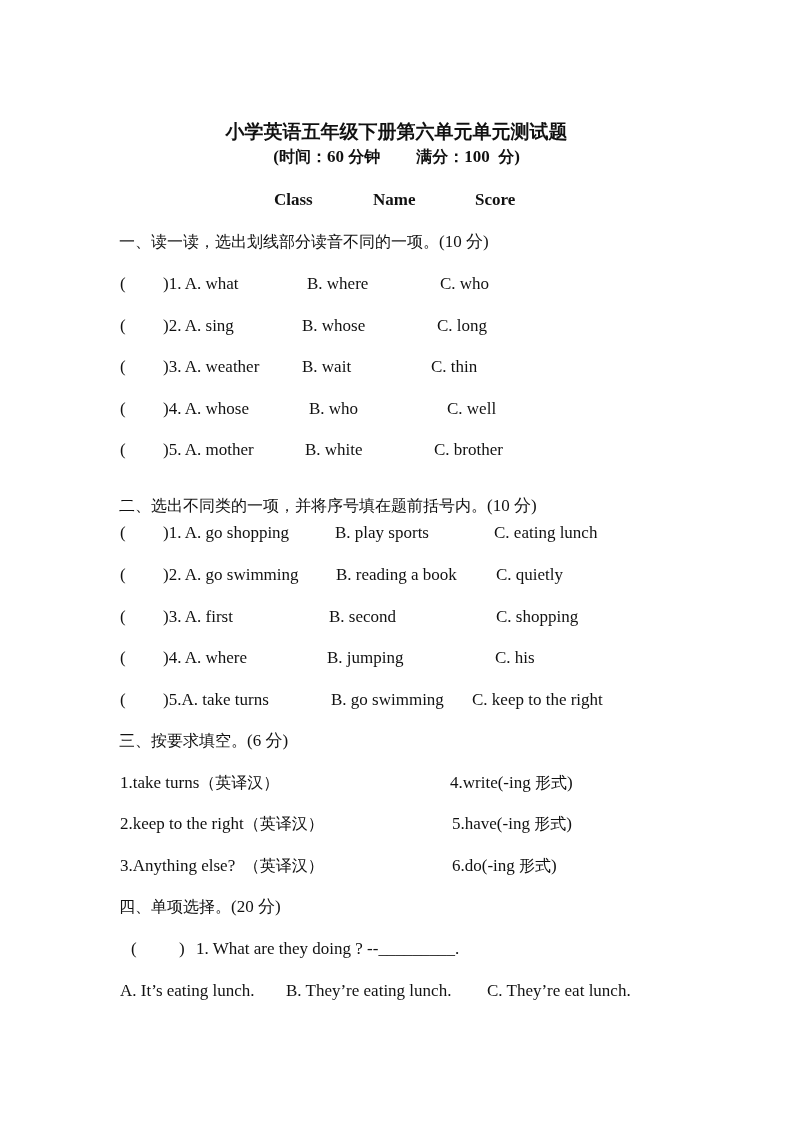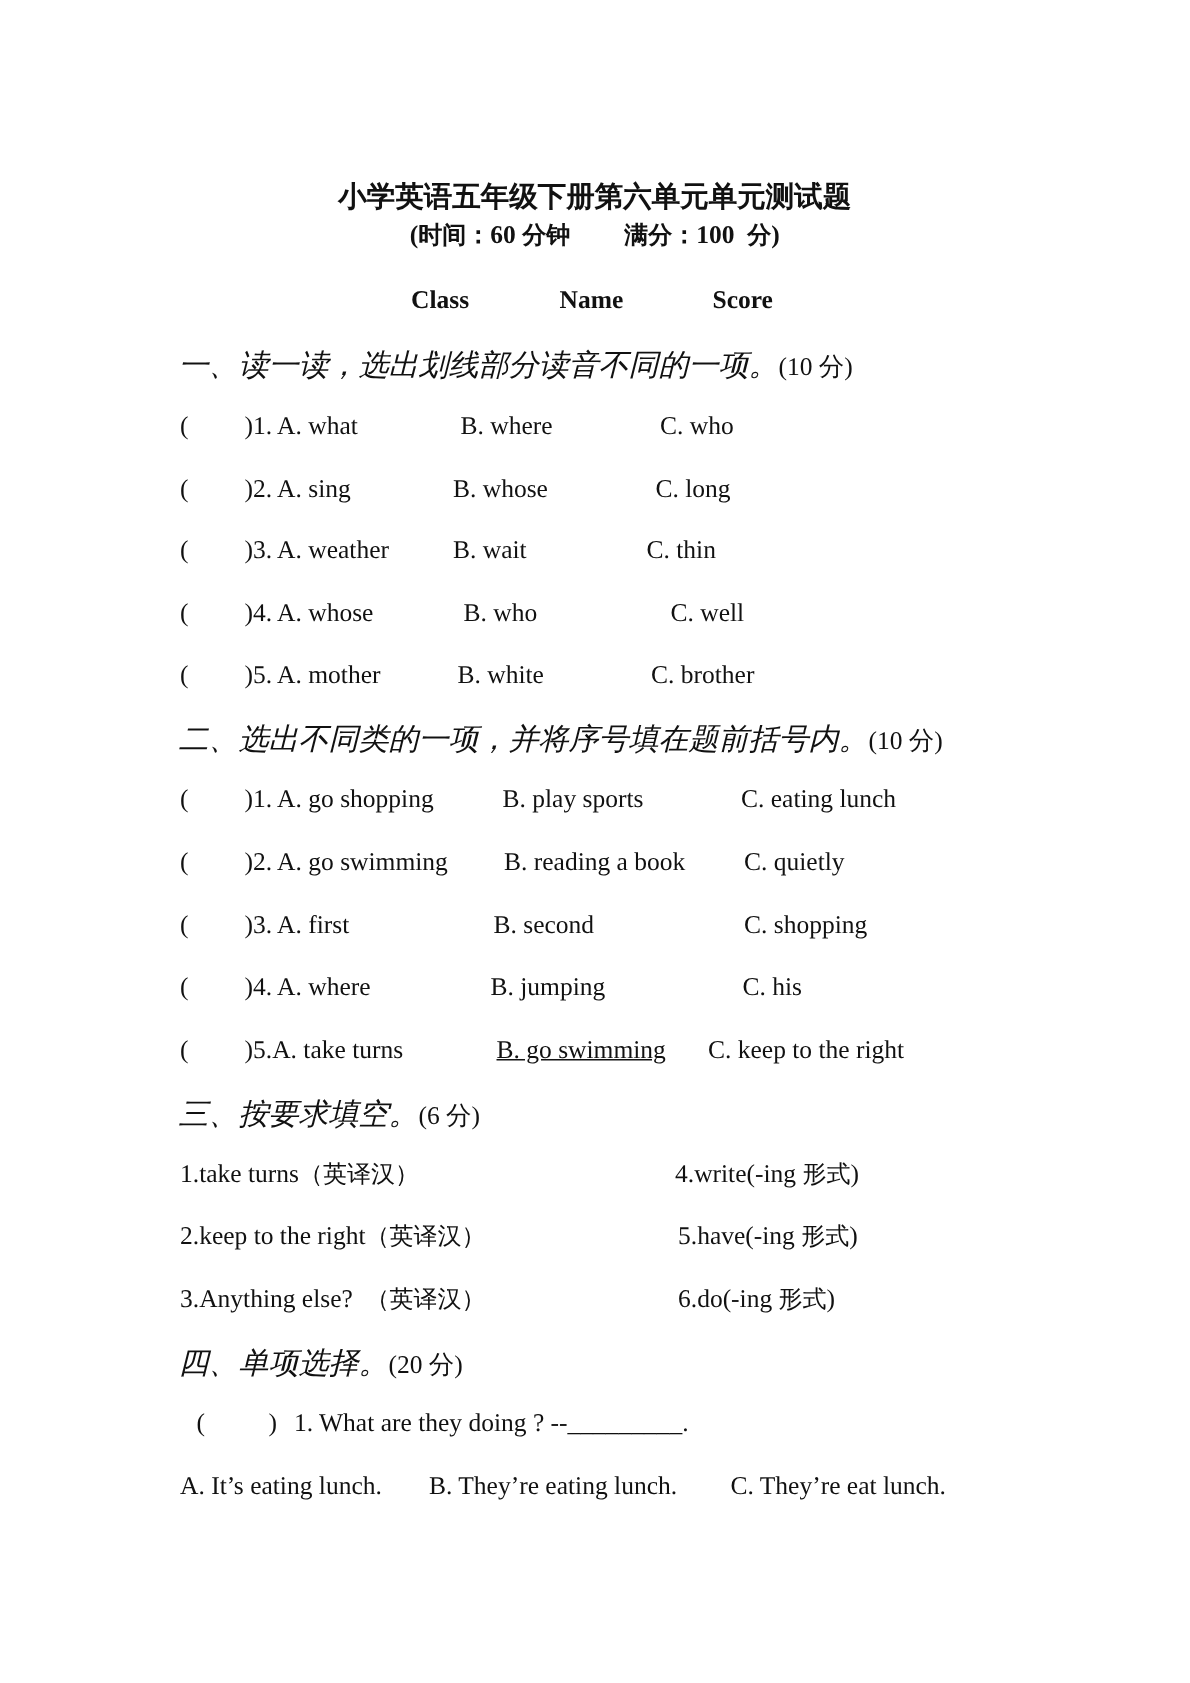--- a/index.html
+++ b/index.html
@@ -49,22 +49,21 @@
       top: 191px;
       font-weight: bold;
       font-size: 17px;
     }
     .section-heading {
       left: 119px;
       font-size: 17px;
     }
     .section-heading .cjk {
       font-family: "DejaVu Sans", sans-serif;
-      font-size: 20px;
-      font-style: italic;
+      font-size: 16px;
     }
     .row {
       font-size: 17px;
     }
     .cjk-inline {
       font-family: "DejaVu Sans", sans-serif;
       font-size: 16px;
     }
   </style>
 </head>
@@ -105,21 +104,21 @@
   <div class="abs row" style="top:400px;left:163px;"><span>)</span><span>4.</span> <span>A. whose</span></div>
   <div class="abs row" style="top:400px;left:309px;">B. who</div>
   <div class="abs row" style="top:400px;left:447px;">C. well</div>
 
   <div class="abs row" style="top:441px;left:120px;">(</div>
   <div class="abs row" style="top:441px;left:163px;"><span>)</span><span>5.</span> <span>A. mother</span></div>
   <div class="abs row" style="top:441px;left:305px;">B. white</div>
   <div class="abs row" style="top:441px;left:434px;">C. brother</div>
 </div>
 
-<div class="abs section-heading" style="top:482px;">
+<div class="abs section-heading" style="top:497px;">
   <span class="cjk">二、选出不同类的一项，并将序号填在题前括号内。</span><span>(10 分)</span>
 </div>
 
 <div>
   <div class="abs row" style="top:524px;left:120px;">(</div>
   <div class="abs row" style="top:524px;left:163px;text-align:center;"><span>)</span><span>1.</span> <span>A. go shopping</span></div>
   <div class="abs row" style="top:524px;left:335px;">B. play sports</div>
   <div class="abs row" style="top:524px;left:494px;">C. eating lunch</div>
 
   <div class="abs row" style="top:566px;left:120px;">(</div>
@@ -132,21 +131,21 @@
   <div class="abs row" style="top:608px;left:329px;">B. second</div>
   <div class="abs row" style="top:608px;left:496px;">C. shopping</div>
 
   <div class="abs row" style="top:649px;left:120px;">(</div>
   <div class="abs row" style="top:649px;left:163px;"><span>)</span><span>4.</span> <span>A. where</span></div>
   <div class="abs row" style="top:649px;left:327px;">B. jumping</div>
   <div class="abs row" style="top:649px;left:495px;">C. his</div>
 
   <div class="abs row" style="top:691px;left:120px;">(</div>
   <div class="abs row" style="top:691px;left:163px;"><span>)</span><span>5.</span><span>A. take turns</span></div>
-  <div class="abs row" style="top:691px;left:331px;text-decoration:underline;">B. go swimming</div>
+  <div class="abs row" style="top:691px;left:331px;">B. go swimming</div>
   <div class="abs row" style="top:691px;left:472px;">C. keep to the right</div>
 </div>
 
 <div class="abs section-heading" style="top:732px;">
   <span class="cjk">三、按要求填空。</span><span>(6 分)</span>
 </div>
 
 <div>
   <div class="abs row" style="top:774px;left:120px;"><span>1.take turns</span><span class="cjk-inline">（英译汉）</span></div>
   <div class="abs row" style="top:774px;left:450px;"><span>4.write(-ing </span><span class="cjk-inline">形式</span><span>)</span></div>

